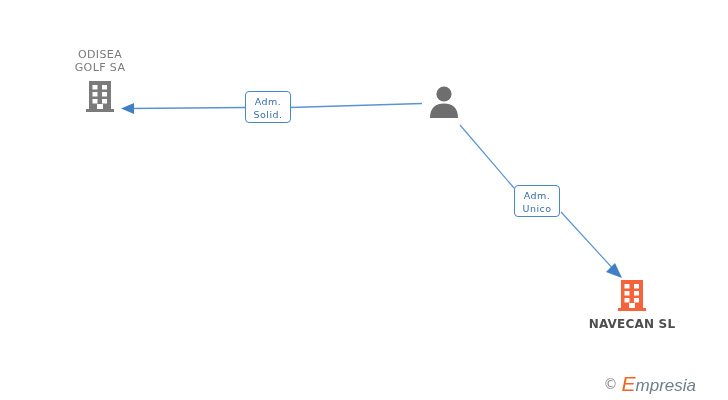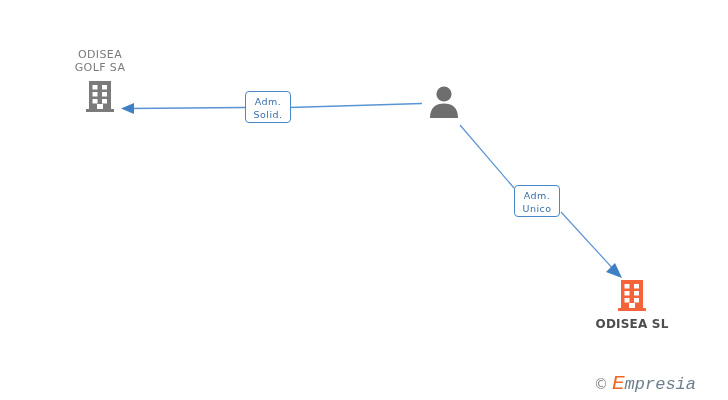--- a/index.html
+++ b/index.html
@@ -78,21 +78,21 @@
     display: flex;
     align-items: center;
     gap: 4px;
   }
   #watermark .copy {
     color: #8a8a8a;
     font-size: 14px;
     line-height: 1;
   }
   #watermark .brand {
-    font-family: Liberation Mono, monospace;
+    font-family: Liberation Sans, sans-serif;
     font-style: italic;
     font-size: 17px;
     line-height: 1;
     color: #6d7f8c;
   }
   #watermark .brand .cap {
     color: #f26522;
     font-size: 21px;
   }
 </style>
@@ -144,21 +144,21 @@
       <rect x="4" y="2" width="22" height="28" fill="#f4633a"></rect>
       <rect x="1" y="30" width="28" height="3" fill="#f4633a"></rect>
       <rect x="7.5" y="6" width="5" height="4.5" fill="#ffffff"></rect>
       <rect x="17" y="6" width="5" height="4.5" fill="#ffffff"></rect>
       <rect x="7.5" y="13" width="5" height="4.5" fill="#ffffff"></rect>
       <rect x="17" y="13" width="5" height="4.5" fill="#ffffff"></rect>
       <rect x="7.5" y="20" width="5" height="4.5" fill="#ffffff"></rect>
       <rect x="17" y="20" width="5" height="4.5" fill="#ffffff"></rect>
       <rect x="12" y="25" width="6" height="5" fill="#ffffff"></rect>
     </svg>
-    <div class="node-caption caption-company-dark" style="left:-40px; top:40px;">ODISEA SL</div>
+    <div class="node-caption caption-company-dark" style="left:-40px; top:40px;">NAVECAN SL</div>
   </div>
 
   <div class="edge-label" style="left:245px; top:91px; width:46px; height:32px;">Adm.
 Solid.</div>
 
   <div class="edge-label" style="left:514px; top:185px; width:46px; height:32px;">Adm.
 Unico</div>
 
   <div id="watermark">
     <span class="copy">©</span>

